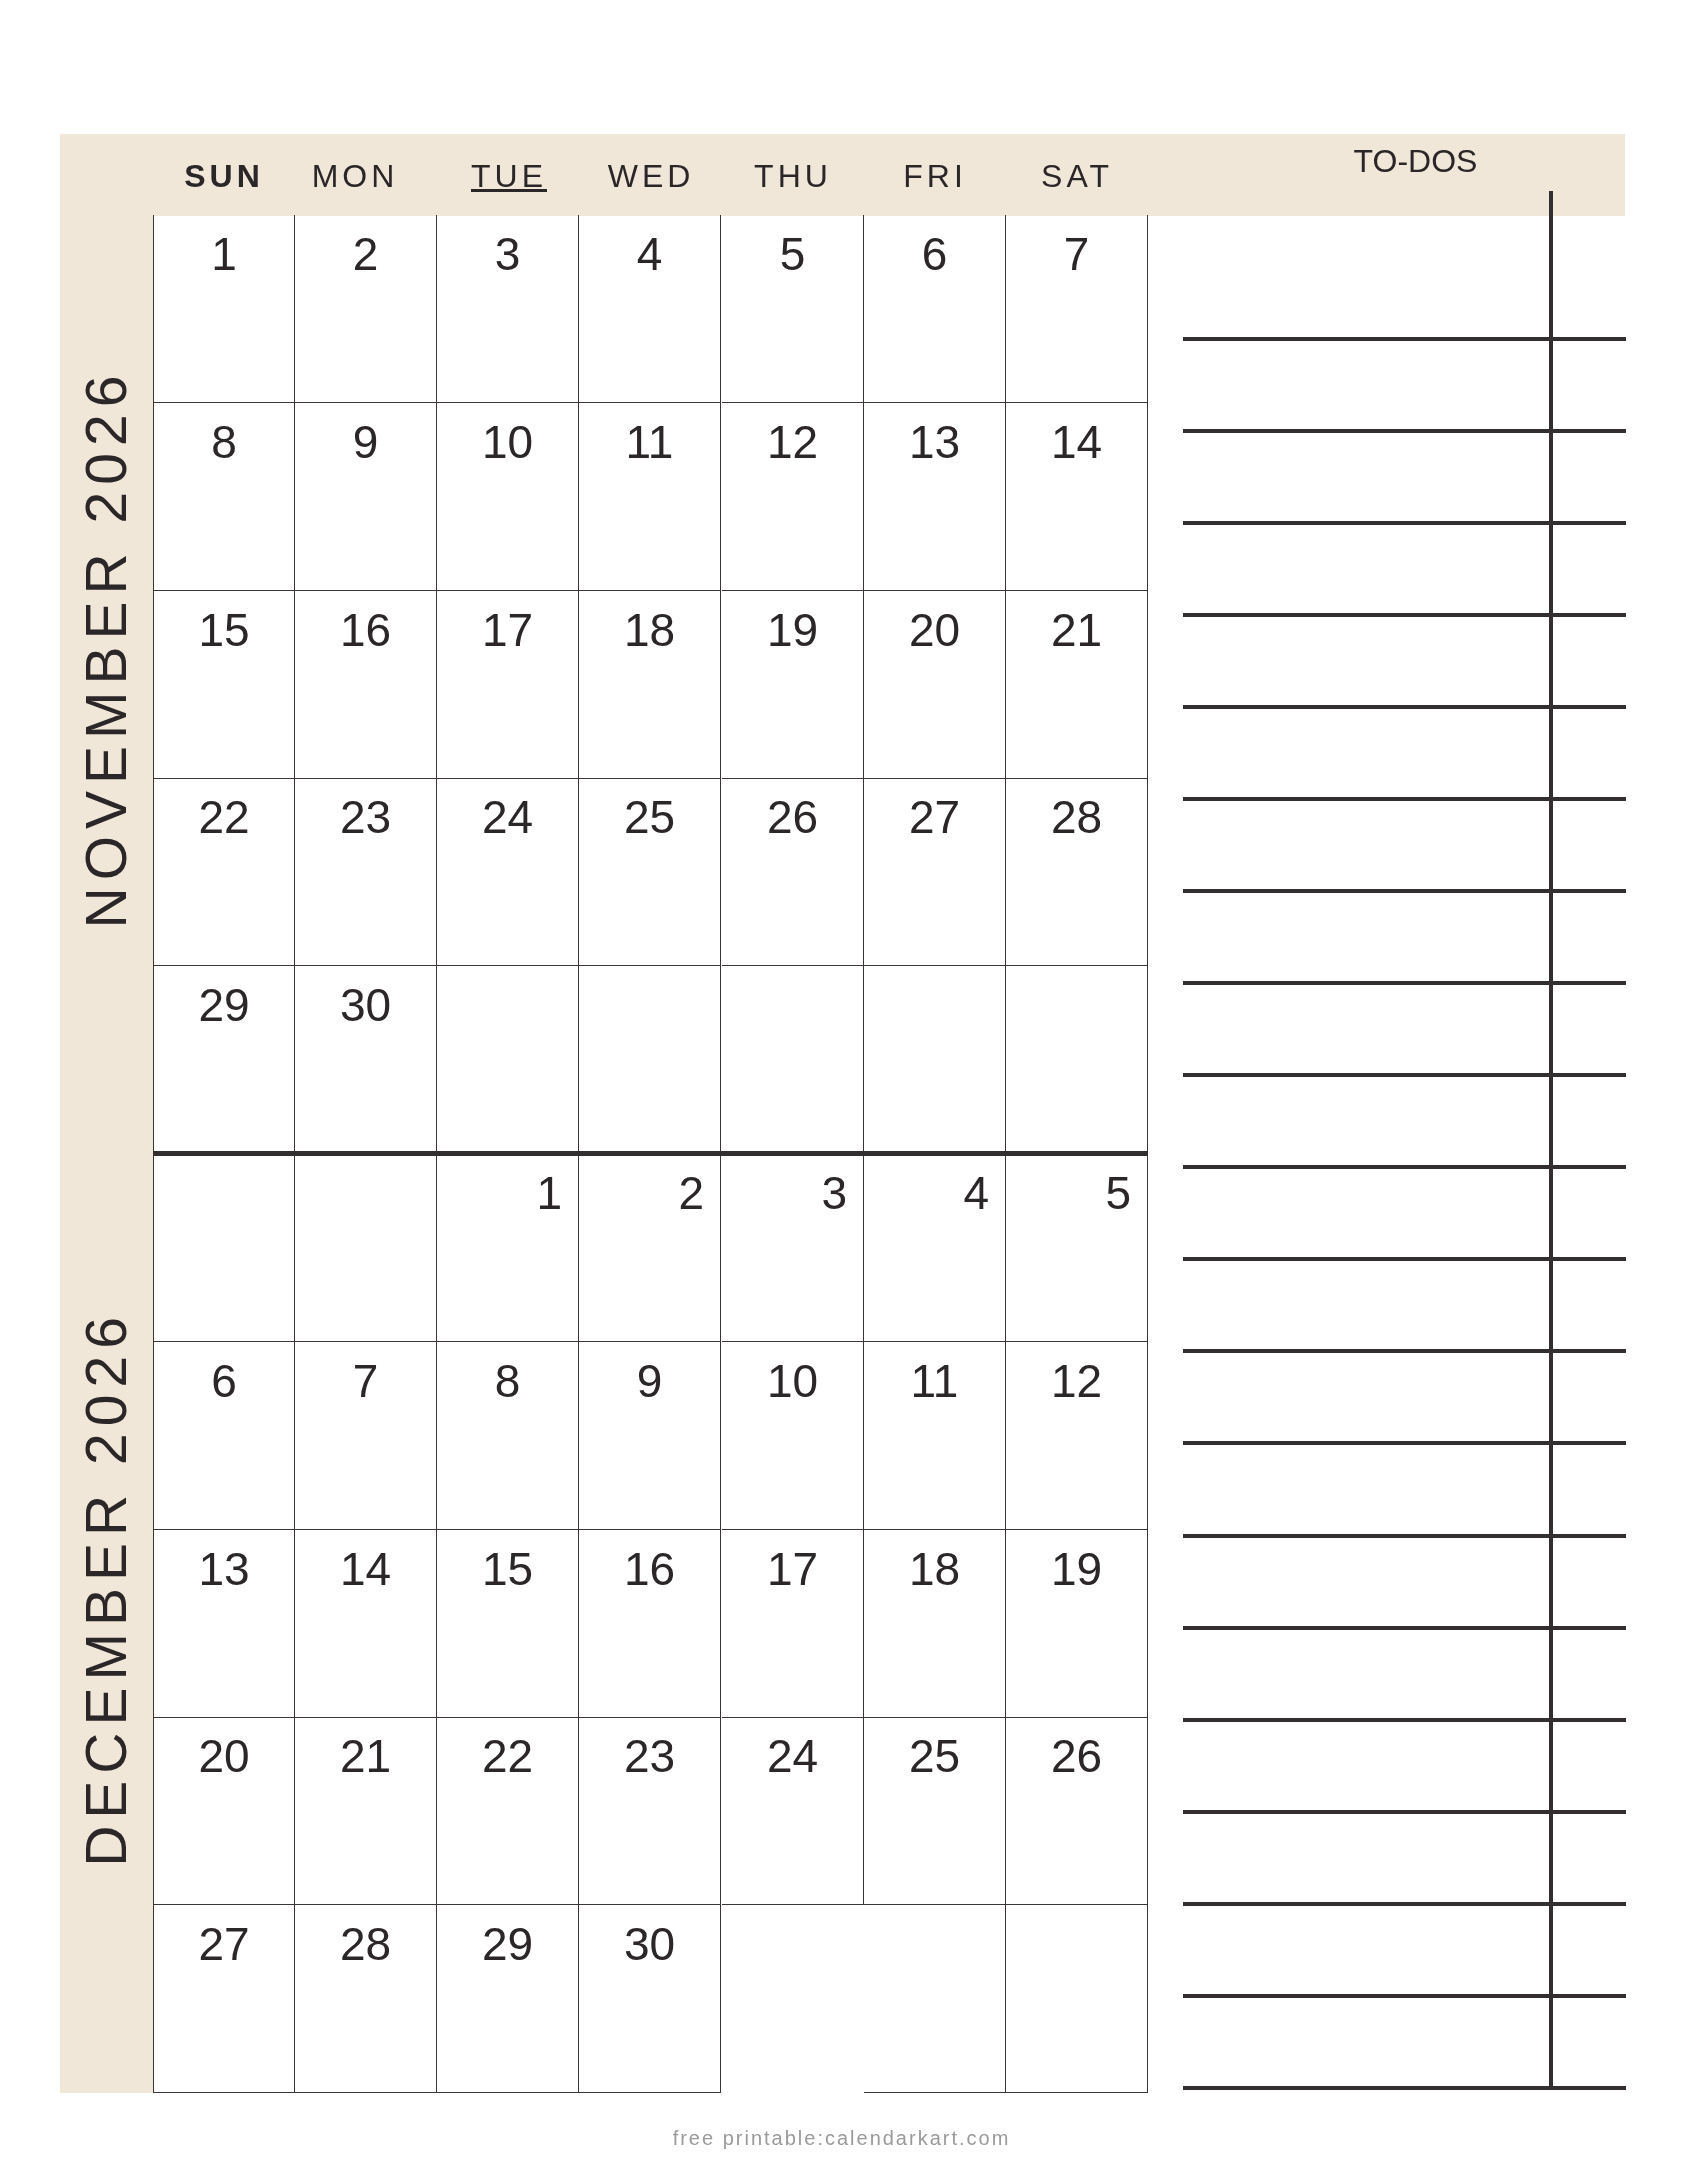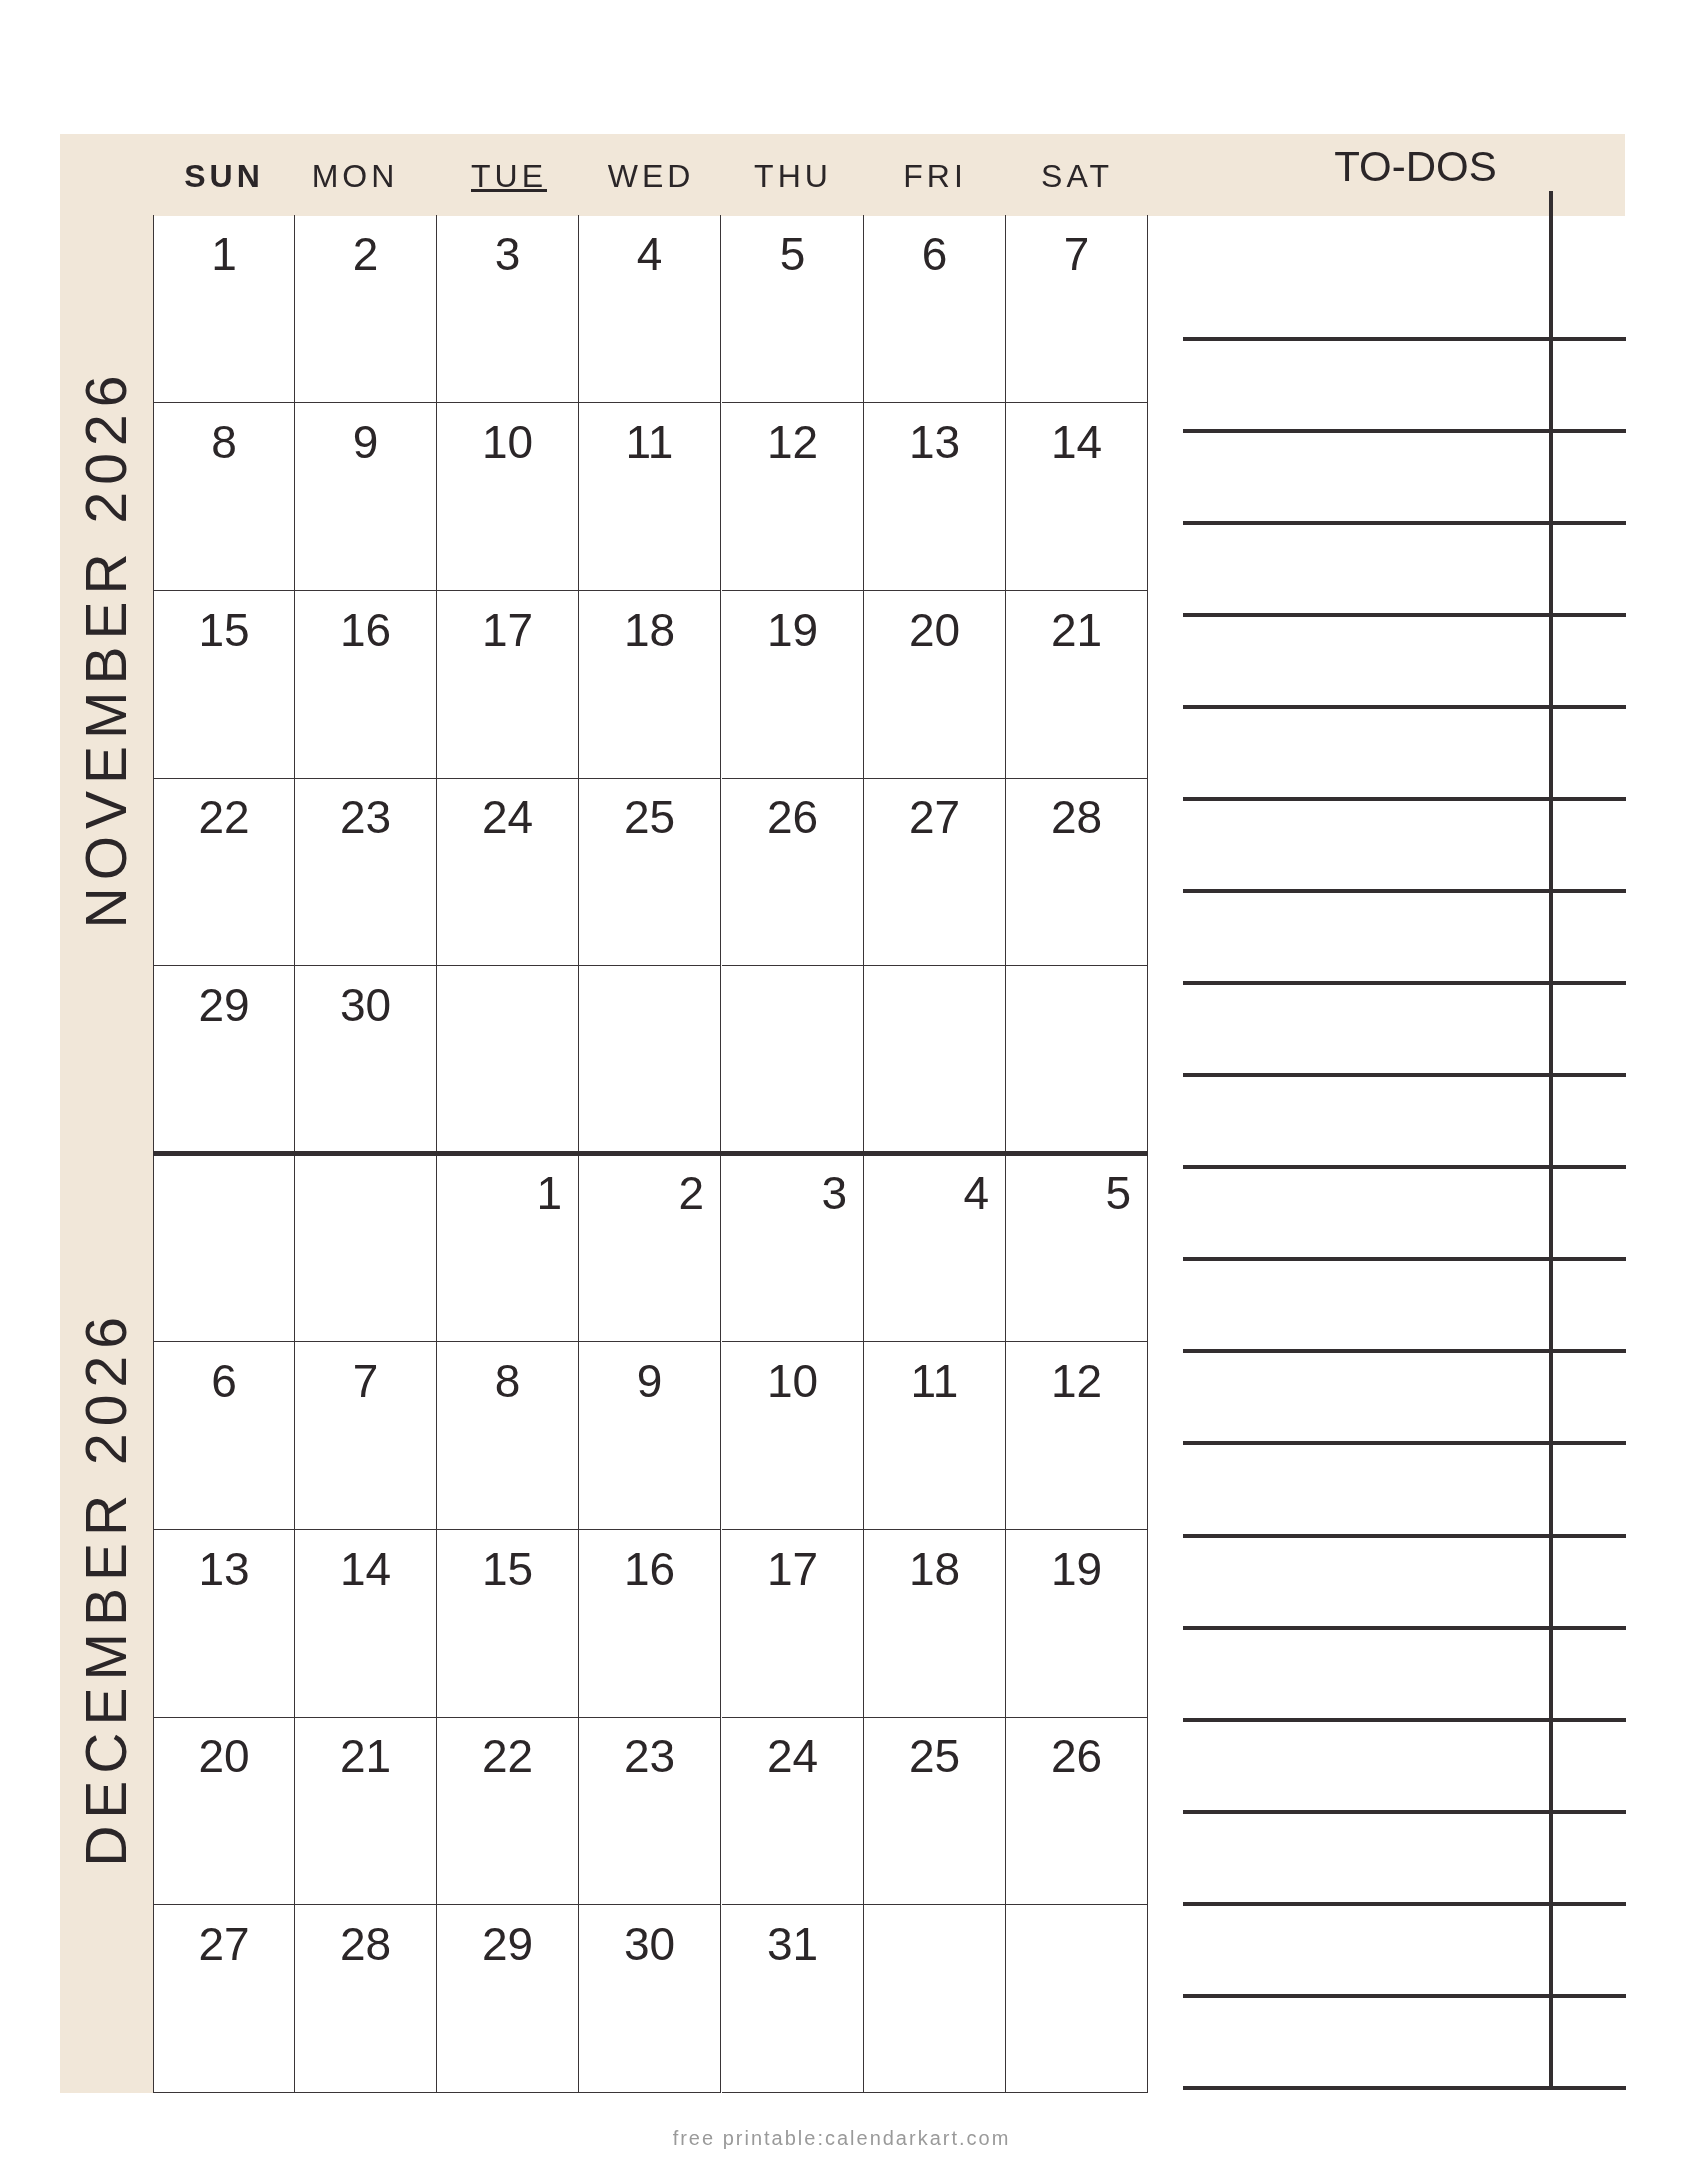--- a/index.html
+++ b/index.html
@@ -3,21 +3,21 @@
 <meta charset="utf-8">
 <style>
   html, body { margin:0; padding:0; }
   body {
     width:1683px; height:2178px; background:#ffffff; position:relative; overflow:hidden;
     font-family:"Liberation Sans", sans-serif; color:#2b2628;
   }
   .header-bar { position:absolute; left:60px; top:134px; width:1565px; height:82px; background:#f1e7d9; }
   .side-strip { position:absolute; left:60px; top:216px; width:93px; height:1877px; background:#f1e7d9; }
   .dow { position:absolute; top:158px; width:142px; text-align:center; font-size:32px; letter-spacing:4px; color:#2b2628; }
-  .todo-title { position:absolute; left:1287px; top:143px; width:257px; text-align:center; font-size:42px; color:#2b2628; }
+  .todo-title { position:absolute; left:1287px; top:143px; width:257px; text-align:center; font-size:32px; color:#2b2628; }
   .month-label {
     position:absolute; left:107px; font-size:57px; letter-spacing:7px; color:#2b2628;
     transform-origin:center center; white-space:nowrap; text-align:center;
   }
   .grid { position:absolute; left:153px; top:215px; width:995px; height:1878px; }
   .cell {
     position:absolute; box-sizing:border-box; border-right:1.5px solid #3a3537; border-bottom:1.5px solid #3a3537;
   }
   .cell.firstcol { border-left:1.5px solid #3a3537; }
   .daynum { position:absolute; top:16px; font-size:46px; color:#2b2628; line-height:1; }
@@ -229,23 +229,20 @@
       <span class="daynum center">27</span>
     </div>
     <div class="cell" style="left: 142px; top: 1690px; width: 142px; height: 188px;">
       <span class="daynum center">28</span>
     </div>
     <div class="cell" style="left: 284px; top: 1690px; width: 142px; height: 188px;">
       <span class="daynum center">29</span>
     </div>
     <div class="cell" style="left: 426px; top: 1690px; width: 142px; height: 188px;">
       <span class="daynum center">30</span>
-    </div>
-    <div class="cell" style="left: 569px; top: 1690px; width: 142px; height: 188px;">
-      <span class="daynum center">31</span>
     </div>
     <div class="cell" style="left: 711px; top: 1690px; width: 142px; height: 188px;"></div>
     <div class="cell" style="left: 853px; top: 1690px; width: 142px; height: 188px;"></div>
   </div>
 <div class="divider"></div>
 
 <div id="todo-area">
     <div class="todo-line" style="top: 337px;"></div>
     <div class="todo-line" style="top: 429px;"></div>
     <div class="todo-line" style="top: 521px;"></div>

